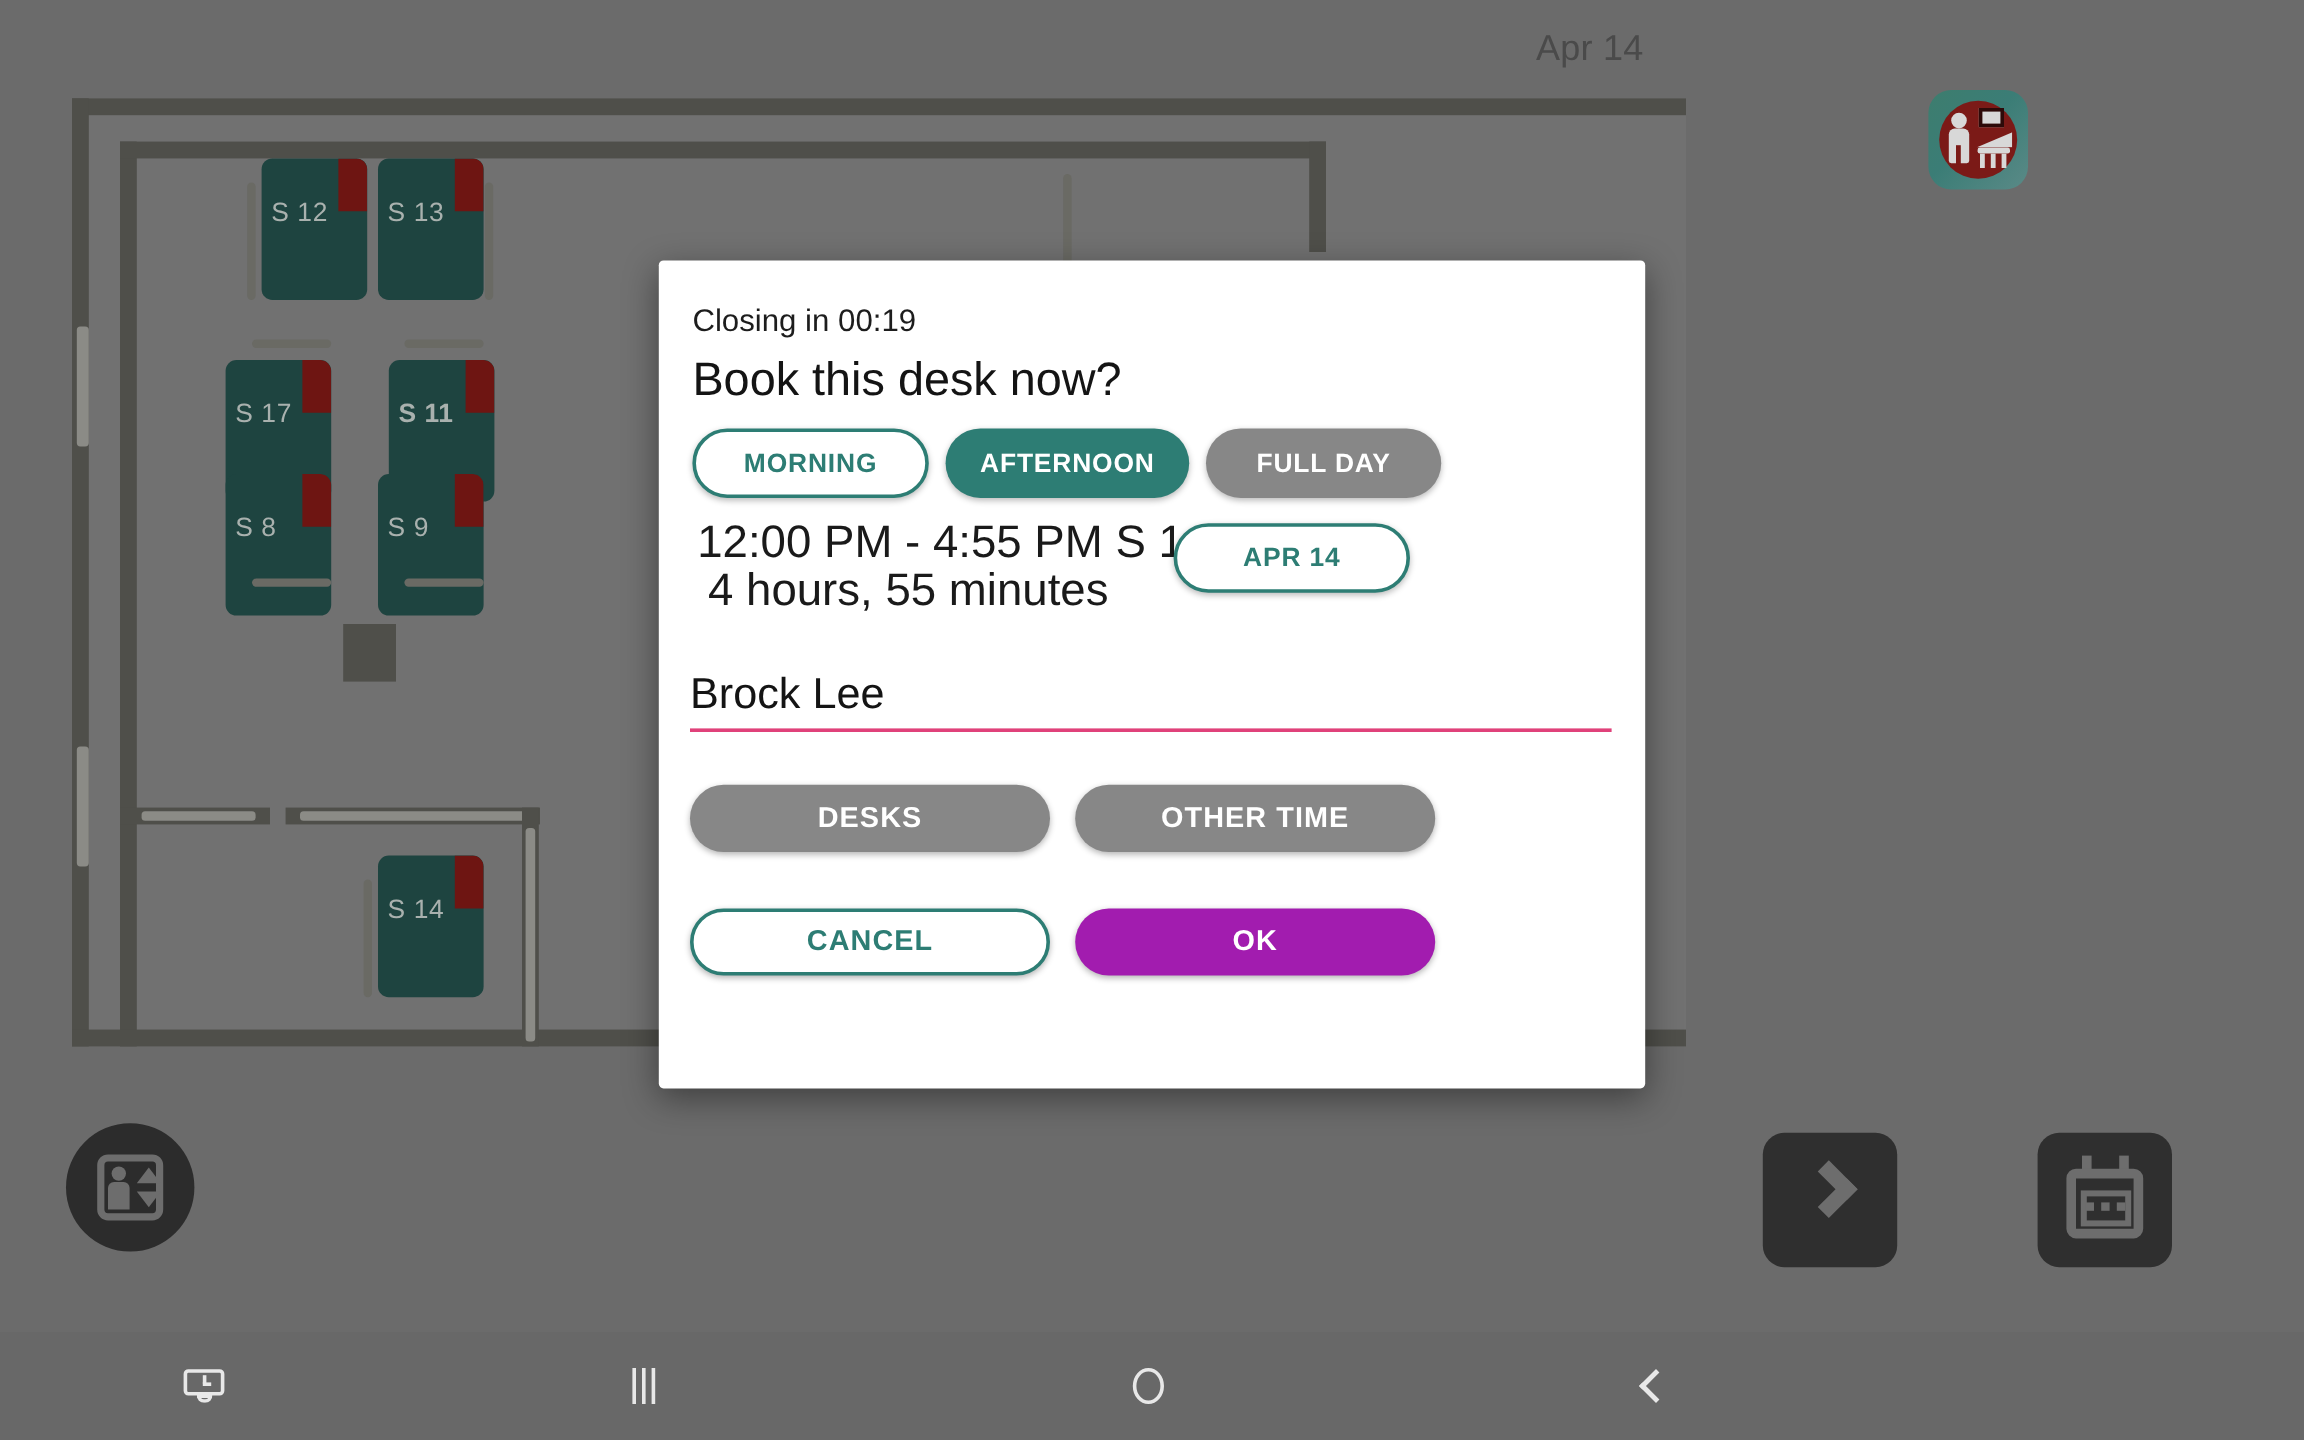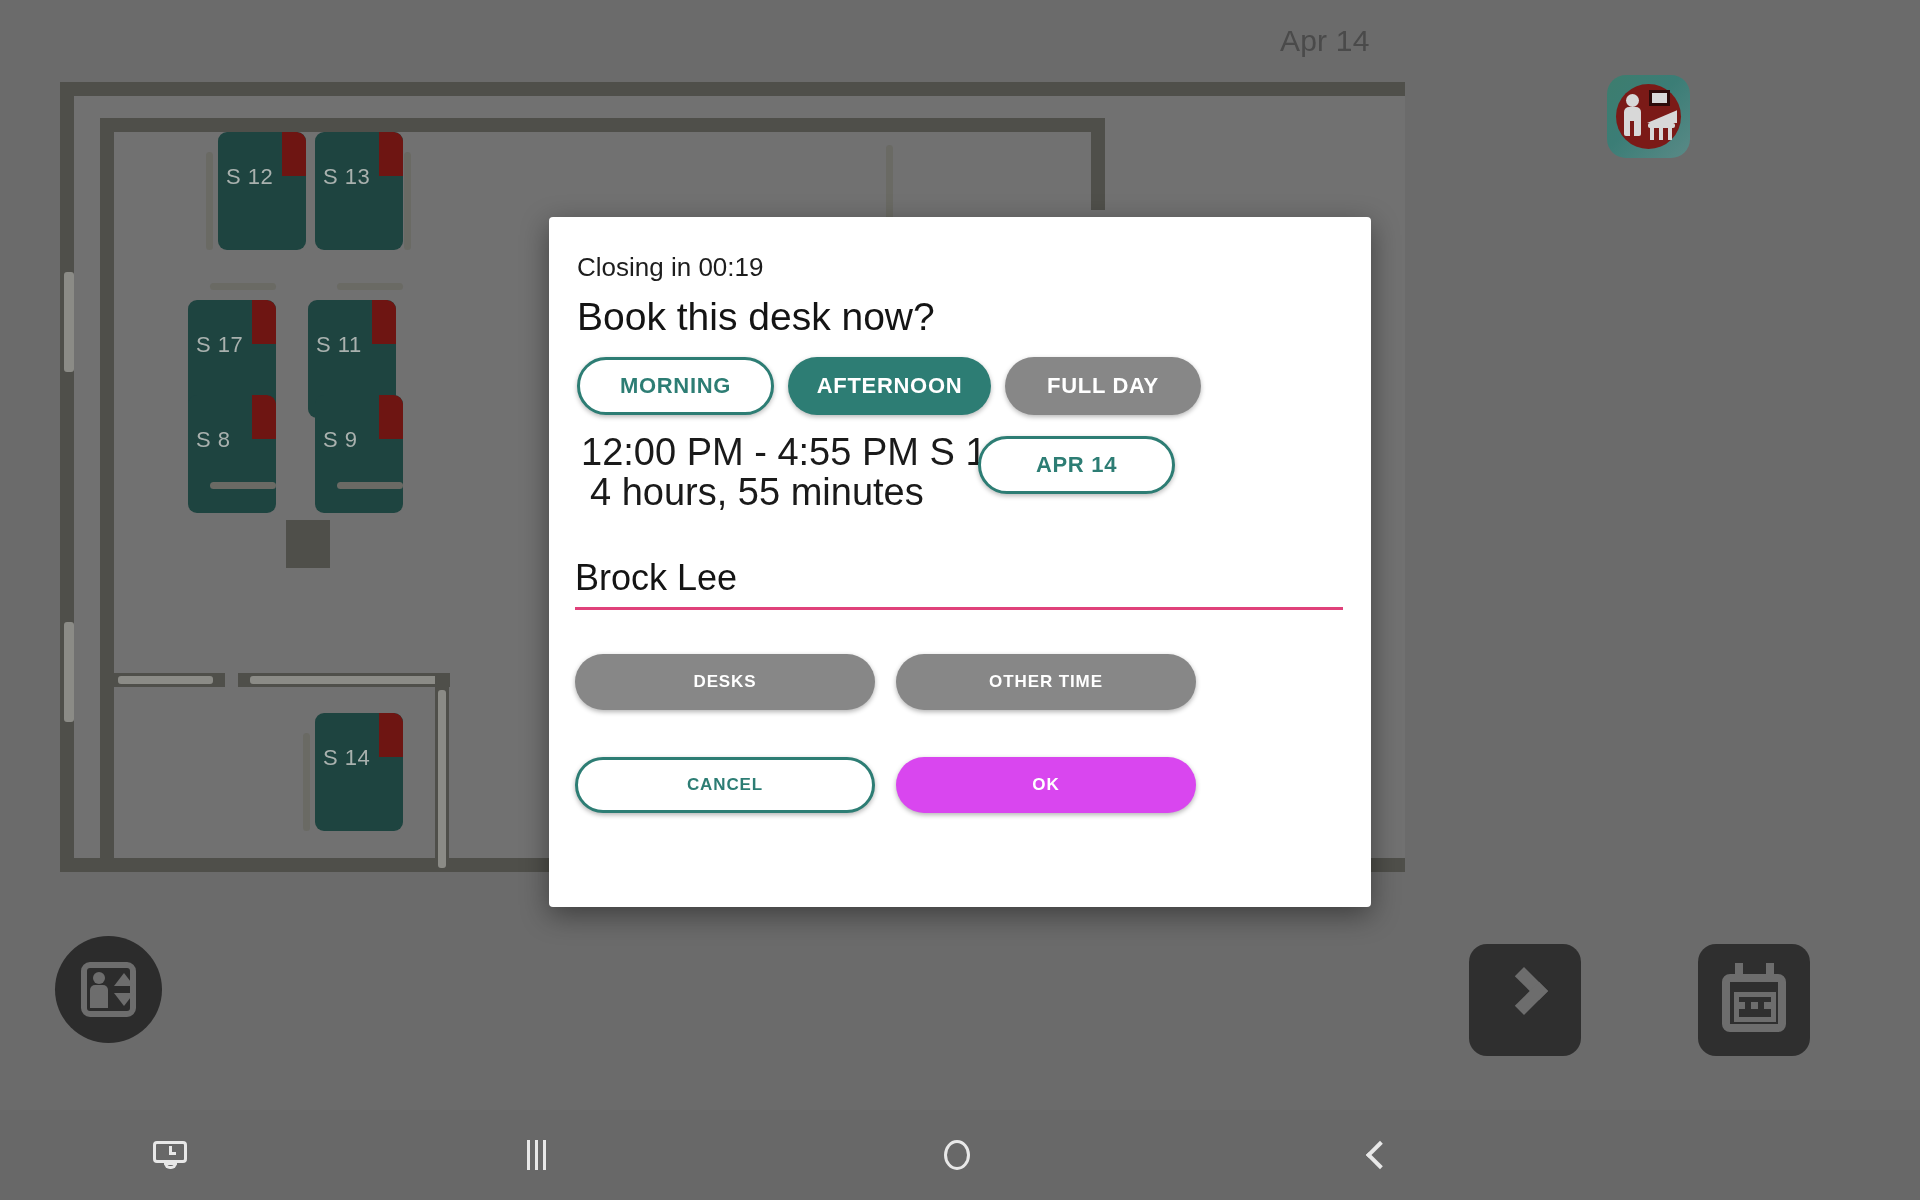--- a/index.html
+++ b/index.html
@@ -162,26 +162,26 @@
     box-shadow:0 2px 5px rgba(0,0,0,.28);
   }
 
   #name-field { position:absolute; left:26px; top:340px; width:768px; }
   #name-value { font-size:36px; color:#141414; padding-bottom:8px; }
   #name-underline { height:3px; background:#e0417a; width:100%; }
 
   .act-btn {
     position:absolute; height:56px; border-radius:28px;
     display:flex; align-items:center; justify-content:center;
-    font-size:17px; font-weight:bold; letter-spacing:.9px;
+    font-size:24px; font-weight:bold; letter-spacing:.9px;
     box-shadow:0 2px 5px rgba(0,0,0,.3);
   }
   .act-grey    { background:#878787; color:#ffffff; }
   .act-outline { background:#ffffff; border:3px solid #2d7d74; color:#2d7d74; }
-  .act-filled  { background:#d946ef; color:#ffffff; }
+  .act-filled  { background:#a21caf; color:#ffffff; }
   #btn-desks      { left:26px;  top:437px; width:300px; }
   #btn-other-time { left:347px; top:437px; width:300px; }
   #btn-cancel     { left:26px;  top:540px; width:300px; }
   #btn-ok         { left:347px; top:540px; width:300px; }
 
   
   #navbar {
     position:absolute; left:0; top:1110px; width:1920px; height:90px;
     background:#686868;
   }
@@ -246,21 +246,21 @@
     <div class="seat-v" style="left:404px;top:152px;"></div>
 
     <div class="seat-h" style="left:210px;top:283px;"></div>
     <div class="seat-h" style="left:337px;top:283px;"></div>
 
     <div class="desk" style="left:188px;top:300px;">
       <div class="chip"></div>
       <div class="lbl">S 17</div>
     </div>
 
-    <div class="desk" style="left:308px;top:300px;">
+    <div class="desk" style="left:324px;top:300px;font-weight:bold;">
       <div class="chip"></div>
       <div class="lbl">S 11</div>
     </div>
 
     <div class="desk" style="left:188px;top:395px;">
       <div class="chip"></div>
       <div class="lbl">S 8</div>
     </div>
 
     <div class="desk" style="left:315px;top:395px;">

